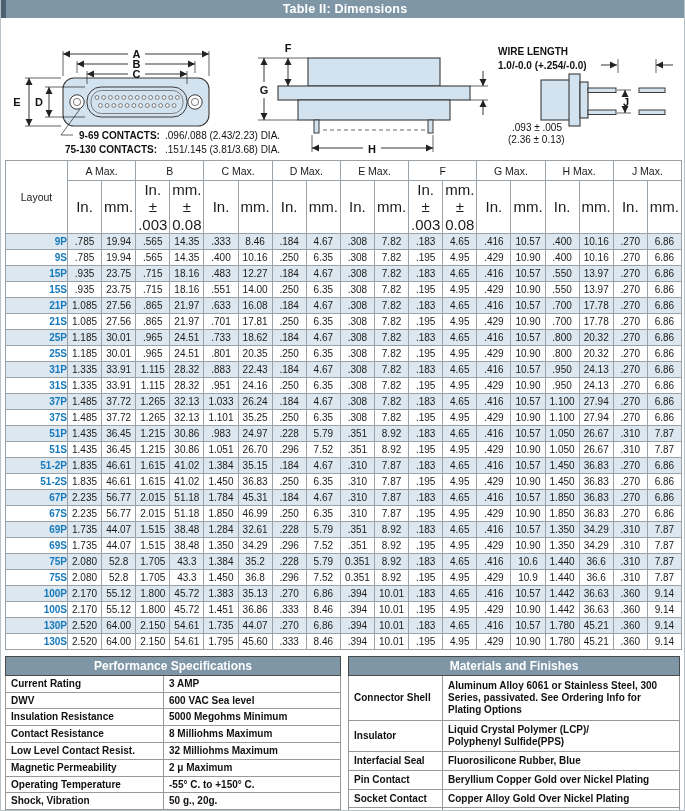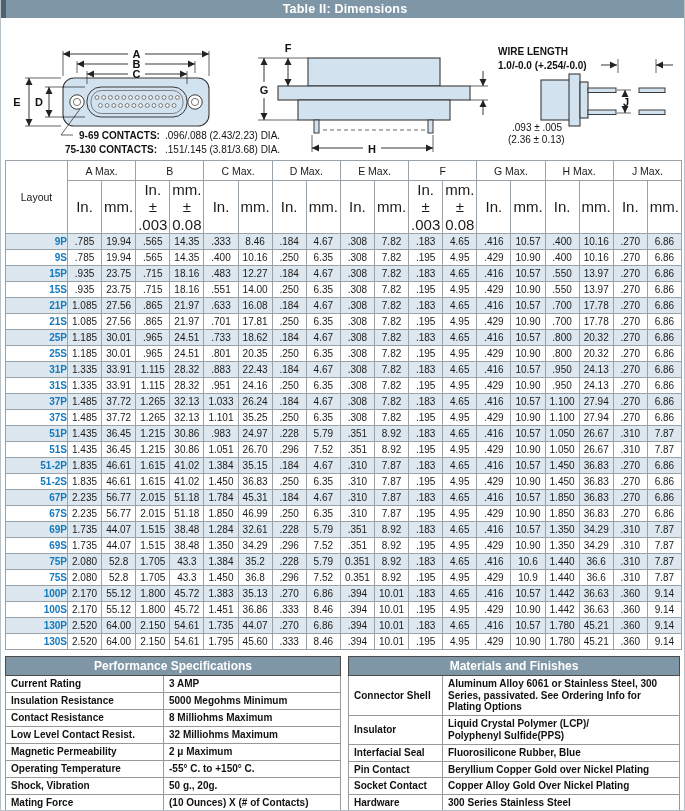--- a/index.html
+++ b/index.html
@@ -805,20 +805,24 @@
           <tr class="bar">
             <th colspan="2">Performance Specifications</th>
           </tr>
         </thead>
       <tbody id="perfbody">
           <tr>
             <th>Current Rating</th>
             <td>3 AMP</td>
           </tr>
           <tr>
+            <th>DWV</th>
+            <td>600 VAC Sea level</td>
+          </tr>
+          <tr>
             <th>Insulation Resistance</th>
             <td>5000 Megohms Minimum</td>
           </tr>
           <tr>
             <th>Contact Resistance</th>
             <td>8 Milliohms Maximum</td>
           </tr>
           <tr>
             <th>Low Level Contact Resist.</th>
             <td>32 Milliohms Maximum</td>

